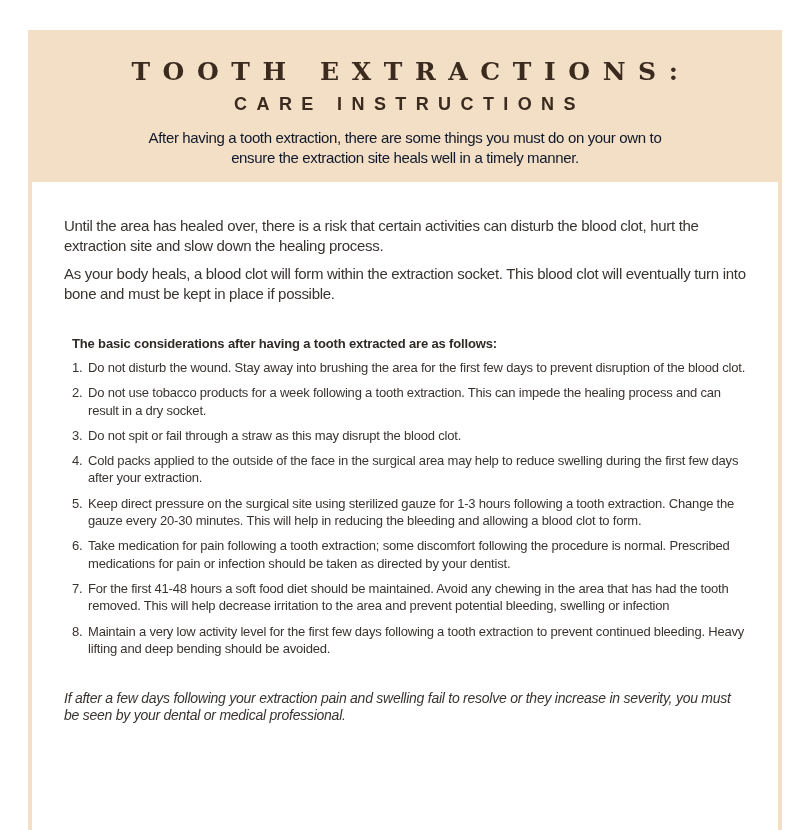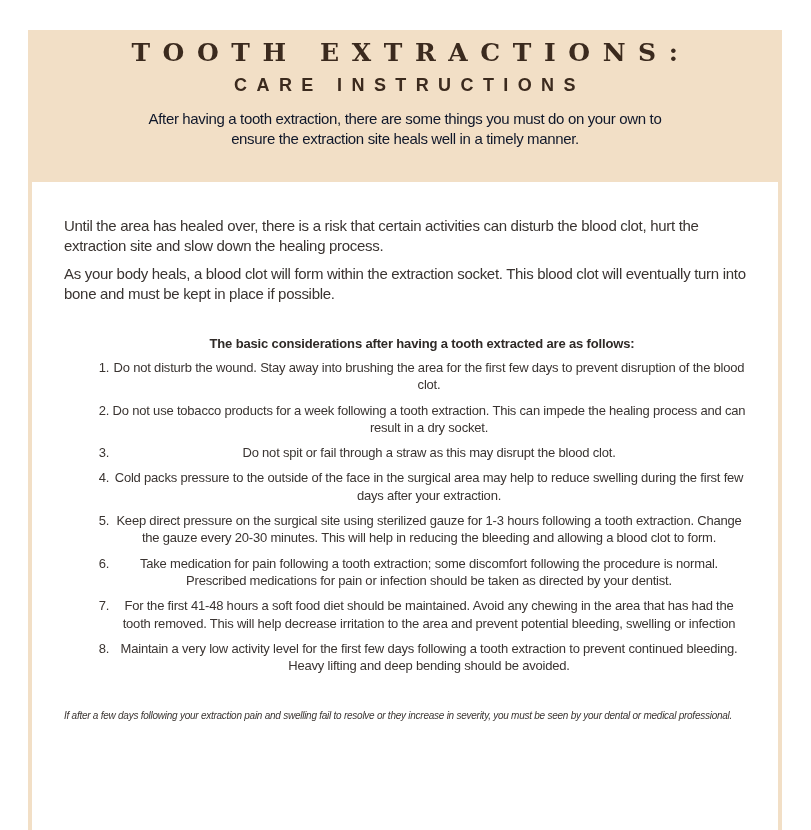--- a/index.html
+++ b/index.html
@@ -20,21 +20,21 @@
       top: 30px;
       width: 754px;
       height: 820px;
       background: #f2dfc6;
       box-sizing: border-box;
     }
     .header {
       height: 152px;
       text-align: center;
       box-sizing: border-box;
-      padding-top: 6px;
+      padding-top: 25px;
     }
     .title {
       font-family: "DejaVu Serif", "Liberation Serif", serif;
       font-weight: bold;
       color: #3b2a1e;
       font-size: 25px;
       letter-spacing: 12.6px;
       margin: 0;
       line-height: 34px;
       padding-left: 12px;
@@ -69,22 +69,21 @@
       padding: 34px 30px 0 32px;
     }
     .para {
       font-size: 15px;
       line-height: 20px;
       margin: 0 0 8px 0;
       letter-spacing: -0.3px;
       color: #3a3431;
     }
     .considerations {
-      margin: 31px 0 0 32px;
-      text-align: center;
+      margin: 31px 0 0 8px;
     }
     .lead {
       font-size: 13px;
       font-weight: bold;
       line-height: 18px;
       margin: 0 0 6px 0;
       color: #2f2a27;
       letter-spacing: -0.15px;
     }
     ol.steps {
@@ -102,21 +101,21 @@
     }
     ol.steps li .num {
       flex: 0 0 16px;
       width: 16px;
     }
     ol.steps li .txt {
       flex: 1;
       padding-right: 2px;
     }
     .footer-note {
-      font-size: 10px;
+      font-size: 14px;
       font-style: italic;
       line-height: 17px;
       margin: 33px 0 0 0;
       color: #3a3431;
       letter-spacing: -0.25px;
     }
   </style>
 </head>
 <body>
 
@@ -141,21 +140,21 @@
         <li>
           <span class="num">2.</span>
           <span class="txt">Do not use tobacco products for a week following a tooth extraction. This can impede the healing process and can result in a dry socket.</span>
         </li>
         <li>
           <span class="num">3.</span>
           <span class="txt">Do not spit or fail through a straw as this may disrupt the blood clot.</span>
         </li>
         <li>
           <span class="num">4.</span>
-          <span class="txt">Cold packs pressure to the outside of the face in the surgical area may help to reduce swelling during the first few days after your extraction.</span>
+          <span class="txt">Cold packs applied to the outside of the face in the surgical area may help to reduce swelling during the first few days after your extraction.</span>
         </li>
         <li>
           <span class="num">5.</span>
           <span class="txt">Keep direct pressure on the surgical site using sterilized gauze for 1-3 hours following a tooth extraction. Change the gauze every 20-30 minutes. This will help in reducing the bleeding and allowing a blood clot to form.</span>
         </li>
         <li>
           <span class="num">6.</span>
           <span class="txt">Take medication for pain following a tooth extraction; some discomfort following the procedure is normal. Prescribed medications for pain or infection should be taken as directed by your dentist.</span>
         </li>
         <li>

